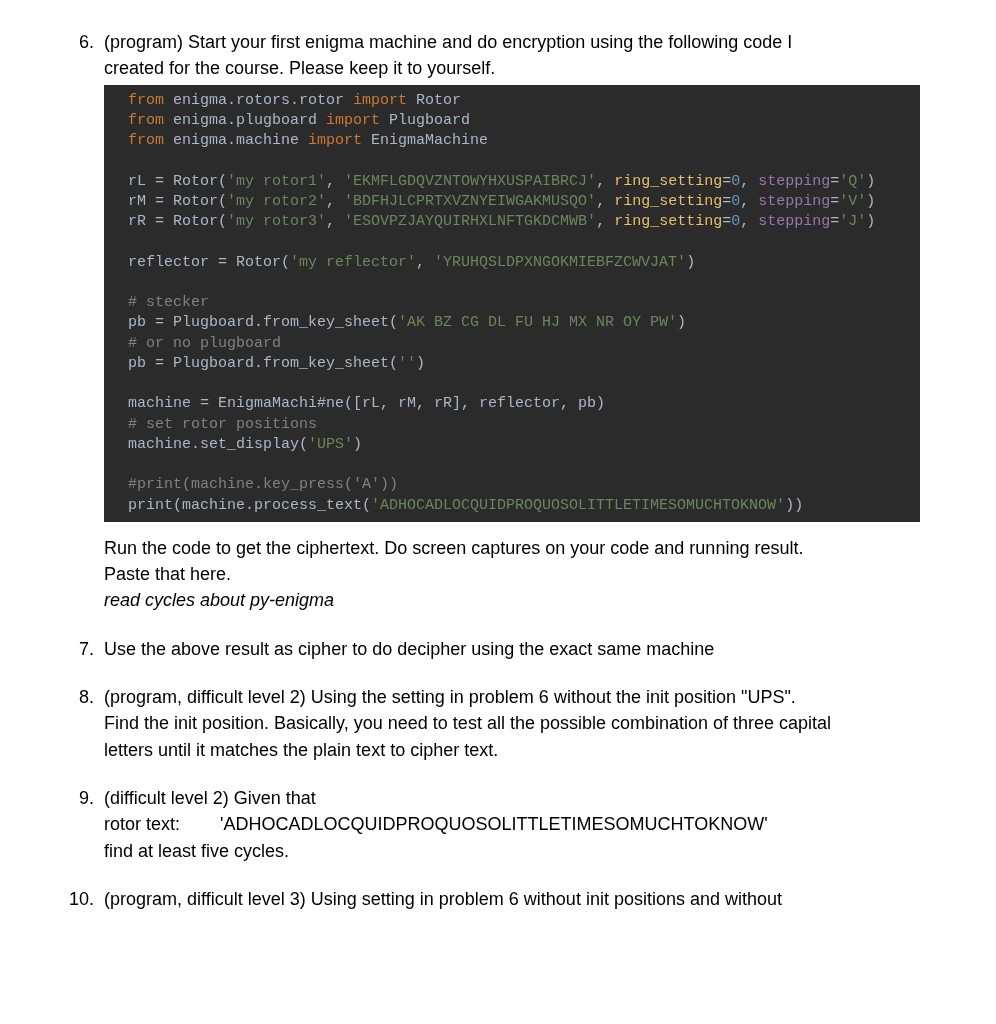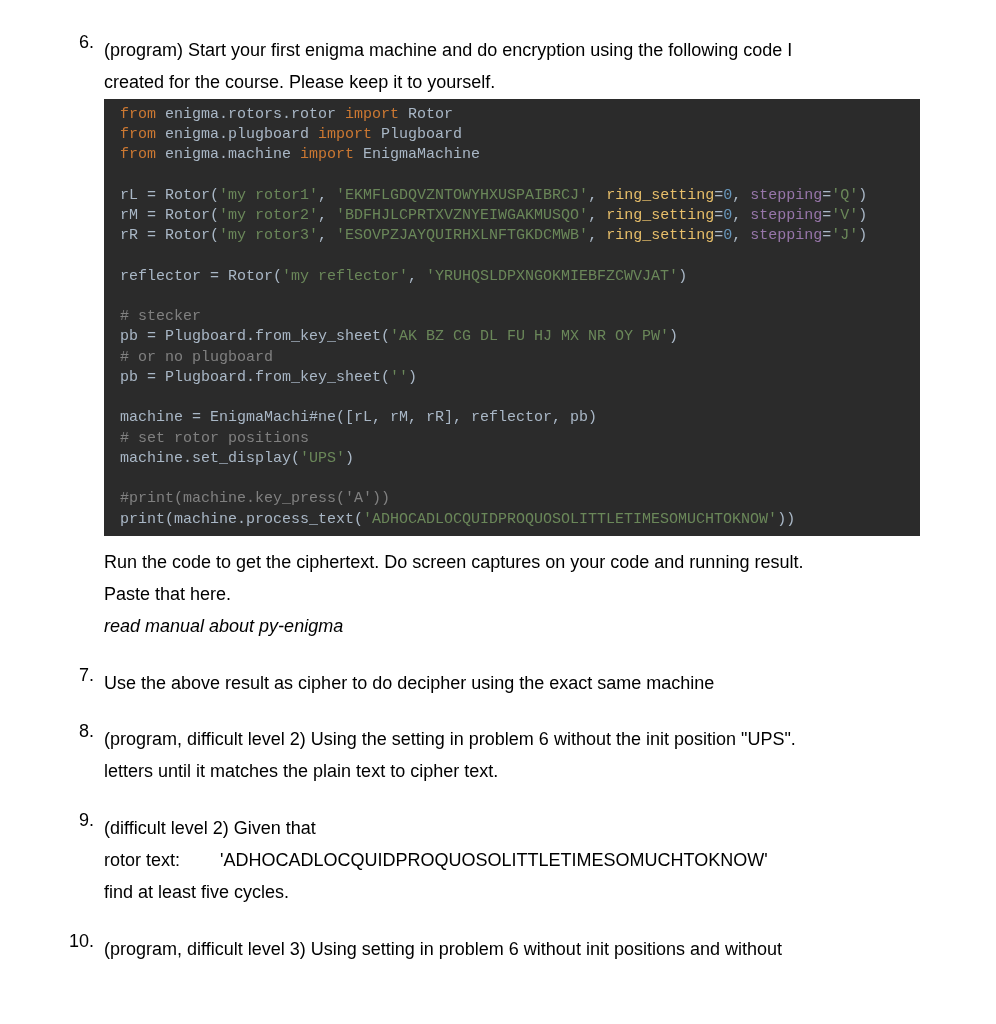--- a/index.html
+++ b/index.html
@@ -25,28 +25,28 @@
   .num {
     width: 34px;
     flex-shrink: 0;
     text-align: right;
     padding-right: 10px;
   }
   .body {
     flex: 1;
   }
   .body p {
-    margin: 8px 0 2px 0;
+    margin: 0 0 2px 0;
   }
   .body .italic {
     font-style: italic;
   }
   pre.code {
     margin: 4px 16px 14px 0;
-    padding: 6px 16px;
+    padding: 6px 24px;
     background: #2b2b2b;
     color: #a9b7c6;
     font-family: "Courier New", monospace;
     font-size: 15px;
     line-height: 1.35;
     white-space: pre;
     overflow-x: auto;
   }
   .kw { color: #cc7832; }      
   .str { color: #6a8759; }     
@@ -84,35 +84,36 @@
 
 <span>machine = EnigmaMachi#ne([rL, rM, rR], reflector, pb)</span>
 <span class="cmt"># set rotor positions</span>
 <span>machine.set_display(</span><span class="str">'UPS'</span><span>)</span>
 
 <span class="cmt">#print(machine.key_press('A'))</span>
 <span>print(machine.process_text(</span><span class="str">'ADHOCADLOCQUIDPROQUOSOLITTLETIMESOMUCHTOKNOW'</span><span>))</span></pre>
 
       <p>Run the code to get the ciphertext. Do screen captures on your code and running result.</p>
       <p>Paste that here.</p>
-      <p class="italic">read manual about py-enigma</p>
+      <p class="italic">read cycles about py-enigma</p>
     </div>
   </li>
 
   <li class="problem">
     <div class="num">7.</div>
     <div class="body">
       <p>Use the above result as cipher to do decipher using the exact same machine</p>
     </div>
   </li>
 
   <li class="problem">
     <div class="num">8.</div>
     <div class="body">
       <p>(program, difficult level 2) Using the setting in problem 6 without the init position "UPS".</p>
+      <p>Find the init position. Basically, you need to test all the possible combination of three capital</p>
       <p>letters until it matches the plain text to cipher text.</p>
     </div>
   </li>
 
   <li class="problem">
     <div class="num">9.</div>
     <div class="body">
       <p>(difficult level 2) Given that</p>
       <p><span>rotor text:</span>&nbsp;&nbsp;&nbsp;&nbsp;&nbsp;&nbsp;&nbsp;&nbsp;<span>'ADHOCADLOCQUIDPROQUOSOLITTLETIMESOMUCHTOKNOW'</span></p>
       <p>find at least five cycles.</p>

